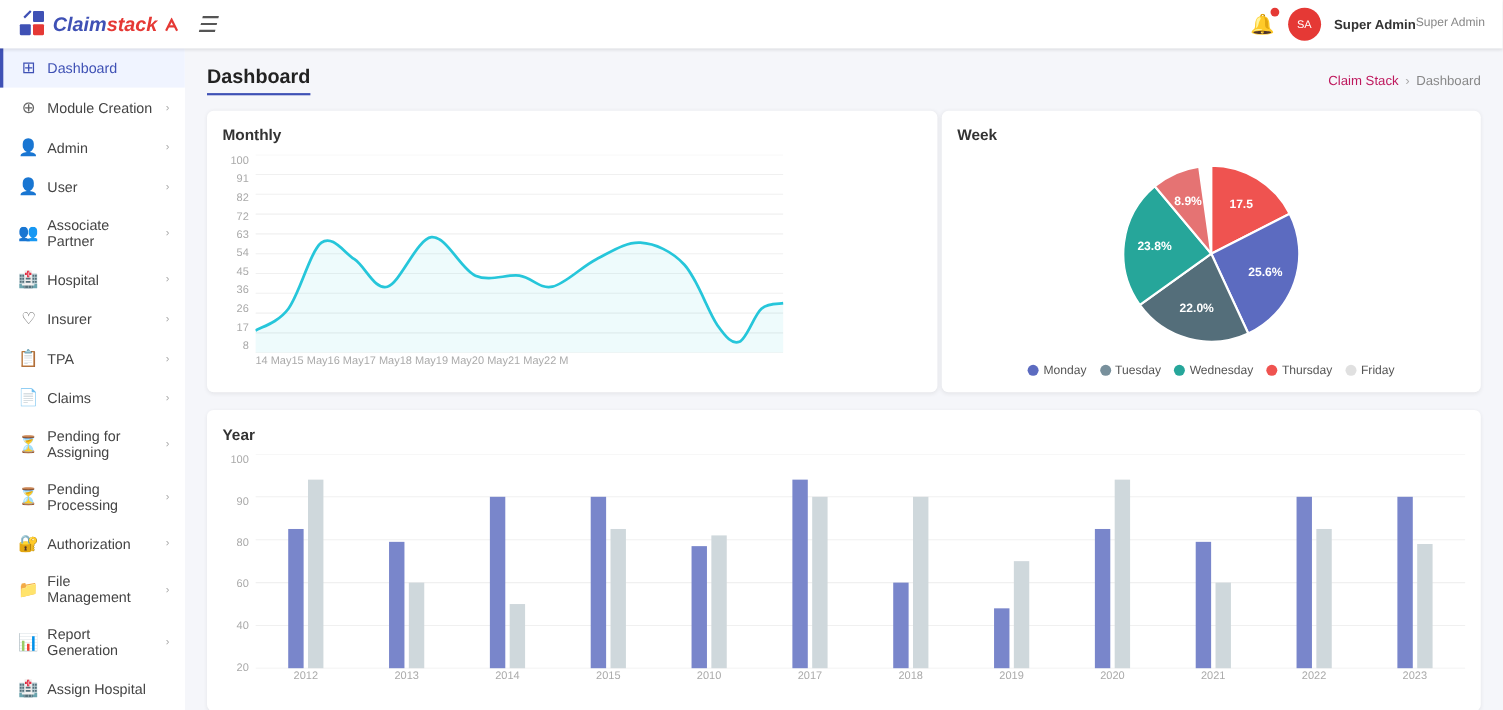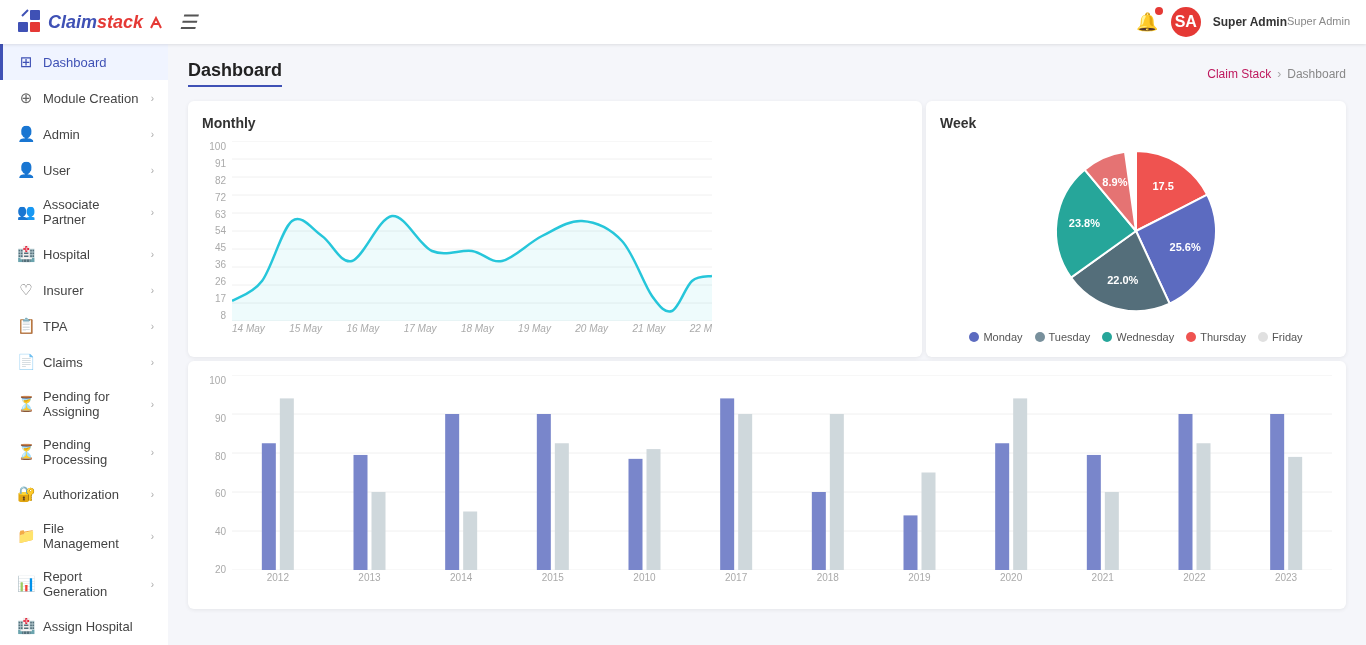--- a/index.html
+++ b/index.html
@@ -16,21 +16,21 @@
       z-index: 10;
       justify-content: space-between;
     }
     .header-left { display: flex; align-items: center; gap: 16px; font-style: italic; }
     .logo { display: flex; align-items: center; gap: 4px; }
     .logo-text { font-size: 18px; font-weight: 700; color: #1a237e; }
     .logo-text span { color: #e53935; }
     .logo-icon { width: 28px; height: 28px; }
     .hamburger { font-size: 20px; color: #555; cursor: pointer; }
     .header-right { display: flex; align-items: center; gap: 12px; }
-    .avatar { width: 30px; height: 30px; border-radius: 50%; background: #e53935; display: flex; align-items: center; justify-content: center; color: #fff; font-size: 16px; font-weight: bold; }
+    .avatar { width: 30px; height: 30px; border-radius: 50%; background: #e53935; display: flex; align-items: center; justify-content: center; color: #fff; font-size: 10px; font-weight: normal; }
     .user-info { display: flex; }
     .user-name { font-size: 12px; font-weight: 600; color: #333; }
     .user-role { font-size: 11px; color: #888; }
 
     
     .main-layout { display: flex; flex: 1; overflow: hidden; }
 
     
     .sidebar {
       width: 168px;
@@ -74,23 +74,23 @@
       justify-content: space-between;
       align-items: center;
       margin-bottom: 14px;
     }
     .page-title { font-size: 18px; font-weight: 700; color: #222; border-bottom: 2px solid #3f51b5; padding-bottom: 4px; display: inline-block; }
     .breadcrumb { display: flex; align-items: center; gap: 6px; font-size: 12px; color: #888; }
     .breadcrumb a { color: #be185d; text-decoration: none; }
     .breadcrumb-sep { color: #aaa; }
 
     
-    .charts-top { display: flex; gap: 4px; margin-bottom: 4px; }
+    .charts-top { display: flex; gap: 4px; margin-bottom: 16px; }
     .chart-monthly { flex: 1; background: #fff; border-radius: 6px; padding: 14px; box-shadow: 0 1px 4px rgba(0,0,0,0.07); }
-    .chart-weekly { width: 420px; background: #fff; border-radius: 6px; padding: 14px; box-shadow: 0 1px 4px rgba(0,0,0,0.07); }
+    .chart-weekly { width: 490px; background: #fff; border-radius: 6px; padding: 14px; box-shadow: 0 1px 4px rgba(0,0,0,0.07); }
     .chart-year { background: #fff; border-radius: 6px; padding: 14px; box-shadow: 0 1px 4px rgba(0,0,0,0.07); }
     .chart-title { font-size: 14px; font-weight: 600; color: #333; margin-bottom: 10px; }
 
     
     .line-chart-container { position: relative; }
     .line-chart-yaxis { position: absolute; left: 0; top: 0; bottom: 20px; display: flex; flex-direction: column; justify-content: space-between; font-size: 10px; color: #aaa; width: 28px; text-align: right; padding-right: 4px; }
     .line-chart-svg { margin-left: 30px; }
     .line-chart-xaxis { margin-left: 30px; display: flex; justify-content: space-between; font-size: 10px; color: #aaa; padding-top: 4px; }
 
     
@@ -261,21 +261,21 @@
               <line x1="0" y1="72" x2="480" y2="72" stroke="#f0f0f0" stroke-width="1"></line>
               <line x1="0" y1="90" x2="480" y2="90" stroke="#f0f0f0" stroke-width="1"></line>
               <line x1="0" y1="108" x2="480" y2="108" stroke="#f0f0f0" stroke-width="1"></line>
               <line x1="0" y1="126" x2="480" y2="126" stroke="#f0f0f0" stroke-width="1"></line>
               <line x1="0" y1="144" x2="480" y2="144" stroke="#f0f0f0" stroke-width="1"></line>
               <line x1="0" y1="162" x2="480" y2="162" stroke="#f0f0f0" stroke-width="1"></line>
               <line x1="0" y1="180" x2="480" y2="180" stroke="#f0f0f0" stroke-width="1"></line>
               <path d="M0,160 C5,156.66666666666666 20,153.33333333333334 30,140 C40,126.66666666666667 50,87.5 60,80 C70,72.5 80,88.33333333333333 90,95 C100,101.66666666666667 108.33333333333333,123.33333333333333 120,120 C131.66666666666666,116.66666666666667 146.66666666666666,76.66666666666667 160,75 C173.33333333333334,73.33333333333333 186.66666666666666,104.16666666666667 200,110 C213.33333333333334,115.83333333333333 228.33333333333334,108.33333333333333 240,110 C251.66666666666666,111.66666666666667 258.3333333333333,122.5 270,120 C281.6666666666667,117.5 296.6666666666667,101.66666666666667 310,95 C323.3333333333333,88.33333333333333 336.6666666666667,79.16666666666667 350,80 C363.3333333333333,80.83333333333333 378.3333333333333,87.5 390,100 C401.6666666666667,112.5 411.6666666666667,143.33333333333334 420,155 C428.3333333333333,166.66666666666666 433.3333333333333,172.5 440,170 C446.6666666666667,167.5 453.3333333333333,145.83333333333334 460,140 C466.6666666666667,134.16666666666666 476.6666666666667,135.83333333333334 480,135 L480,180 L0,180 Z" fill="rgba(38,198,218,0.08)"></path>
               <path d="M0,160 C5,156.66666666666666 20,153.33333333333334 30,140 C40,126.66666666666667 50,87.5 60,80 C70,72.5 80,88.33333333333333 90,95 C100,101.66666666666667 108.33333333333333,123.33333333333333 120,120 C131.66666666666666,116.66666666666667 146.66666666666666,76.66666666666667 160,75 C173.33333333333334,73.33333333333333 186.66666666666666,104.16666666666667 200,110 C213.33333333333334,115.83333333333333 228.33333333333334,108.33333333333333 240,110 C251.66666666666666,111.66666666666667 258.3333333333333,122.5 270,120 C281.6666666666667,117.5 296.6666666666667,101.66666666666667 310,95 C323.3333333333333,88.33333333333333 336.6666666666667,79.16666666666667 350,80 C363.3333333333333,80.83333333333333 378.3333333333333,87.5 390,100 C401.6666666666667,112.5 411.6666666666667,143.33333333333334 420,155 C428.3333333333333,166.66666666666666 433.3333333333333,172.5 440,170 C446.6666666666667,167.5 453.3333333333333,145.83333333333334 460,140 C466.6666666666667,134.16666666666666 476.6666666666667,135.83333333333334 480,135" fill="none" stroke="#26c6da" stroke-width="2.5"></path>
             </svg>
-          <div class="line-chart-xaxis" id="monthly-xaxis" style="margin-left:30px;display:flex;justify-content:space-between;font-size:10px;color:#aaa;padding-top:2px;width:480px;font-style:italic;">
+          <div class="line-chart-xaxis" id="monthly-xaxis" style="margin-left:30px;display:flex;justify-content:flex-start;font-size:10px;color:#aaa;padding-top:2px;width:480px;">
               <span>14 May</span>
               <span>15 May</span>
               <span>16 May</span>
               <span>17 May</span>
               <span>18 May</span>
               <span>19 May</span>
               <span>20 May</span>
               <span>21 May</span>
               <span>22 M</span>
             </div>
@@ -318,20 +318,21 @@
     <span class="legend-dot" style="background:#e0e0e0;"></span>
     <span>Friday</span>
   </div>
             </div>
         </div>
       </div>
 
     </div>
 
     <div class="chart-year">
+      <div class="chart-title">Year</div>
       <div class="bar-chart-container" style="position:relative;height:220px;">
         <div class="bar-chart-yaxis" id="year-yaxis">
             <span>100</span>
             <span>90</span>
             <span>80</span>
             <span>60</span>
             <span>40</span>
             <span>20</span>
           </div>
         <svg id="year-svg" width="1100" height="195" style="margin-left:30px;display:block;">

